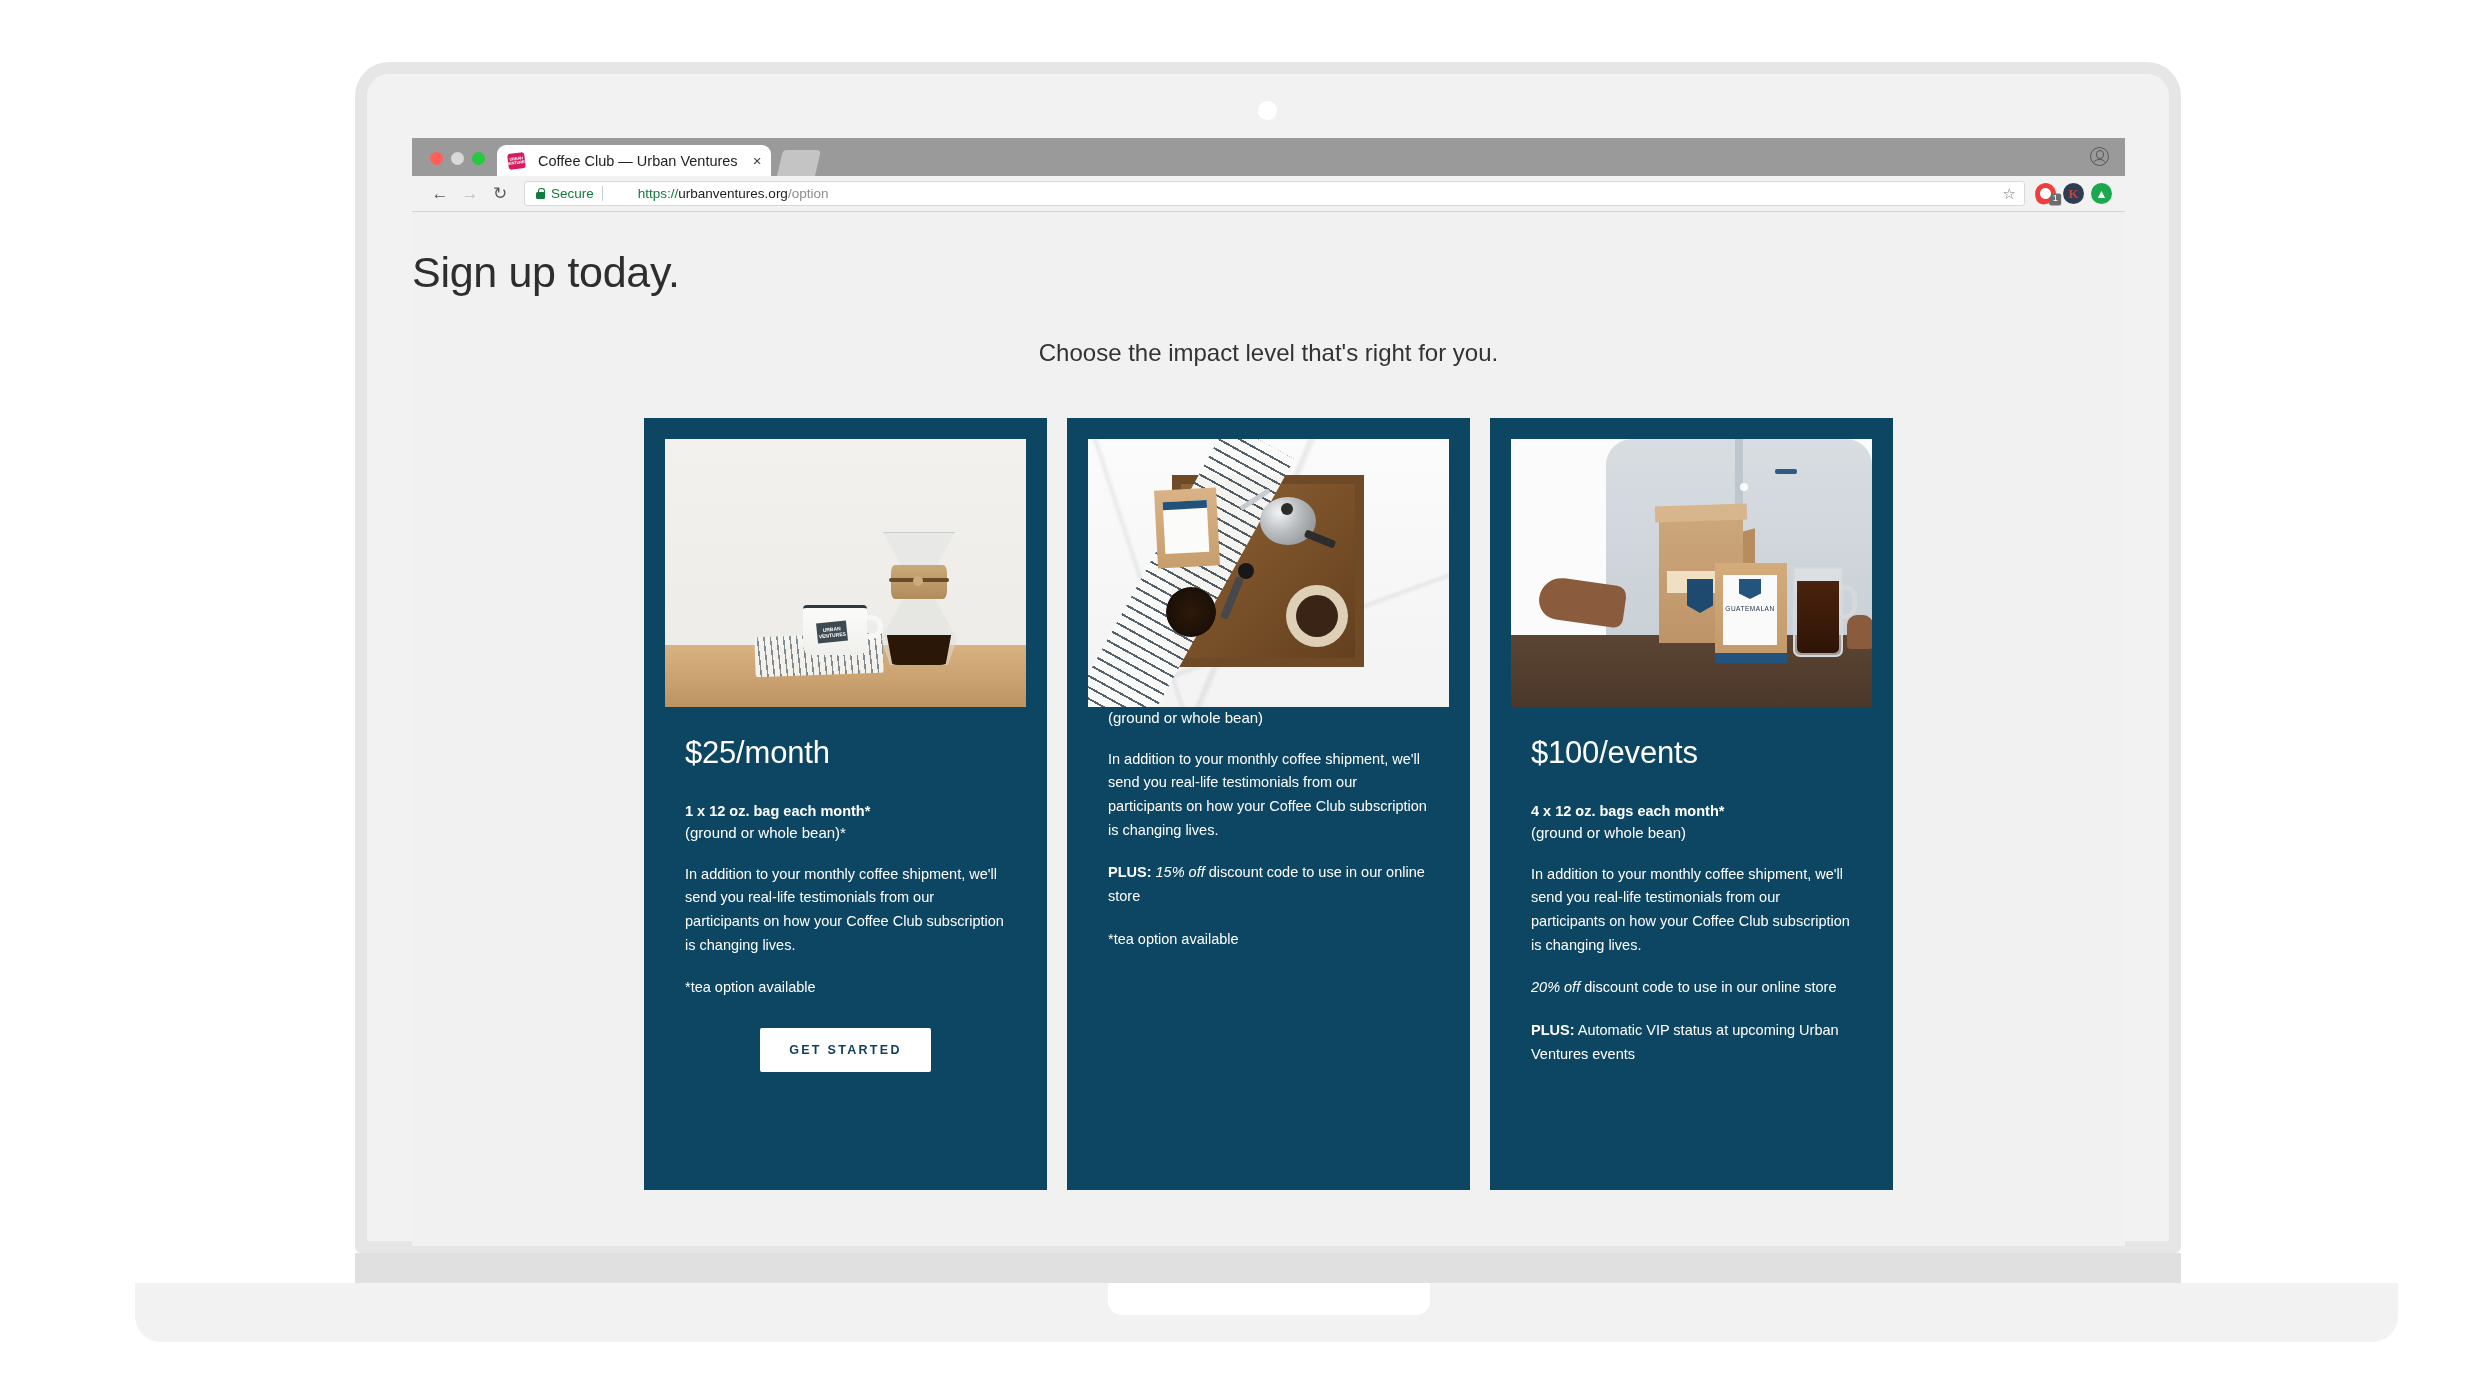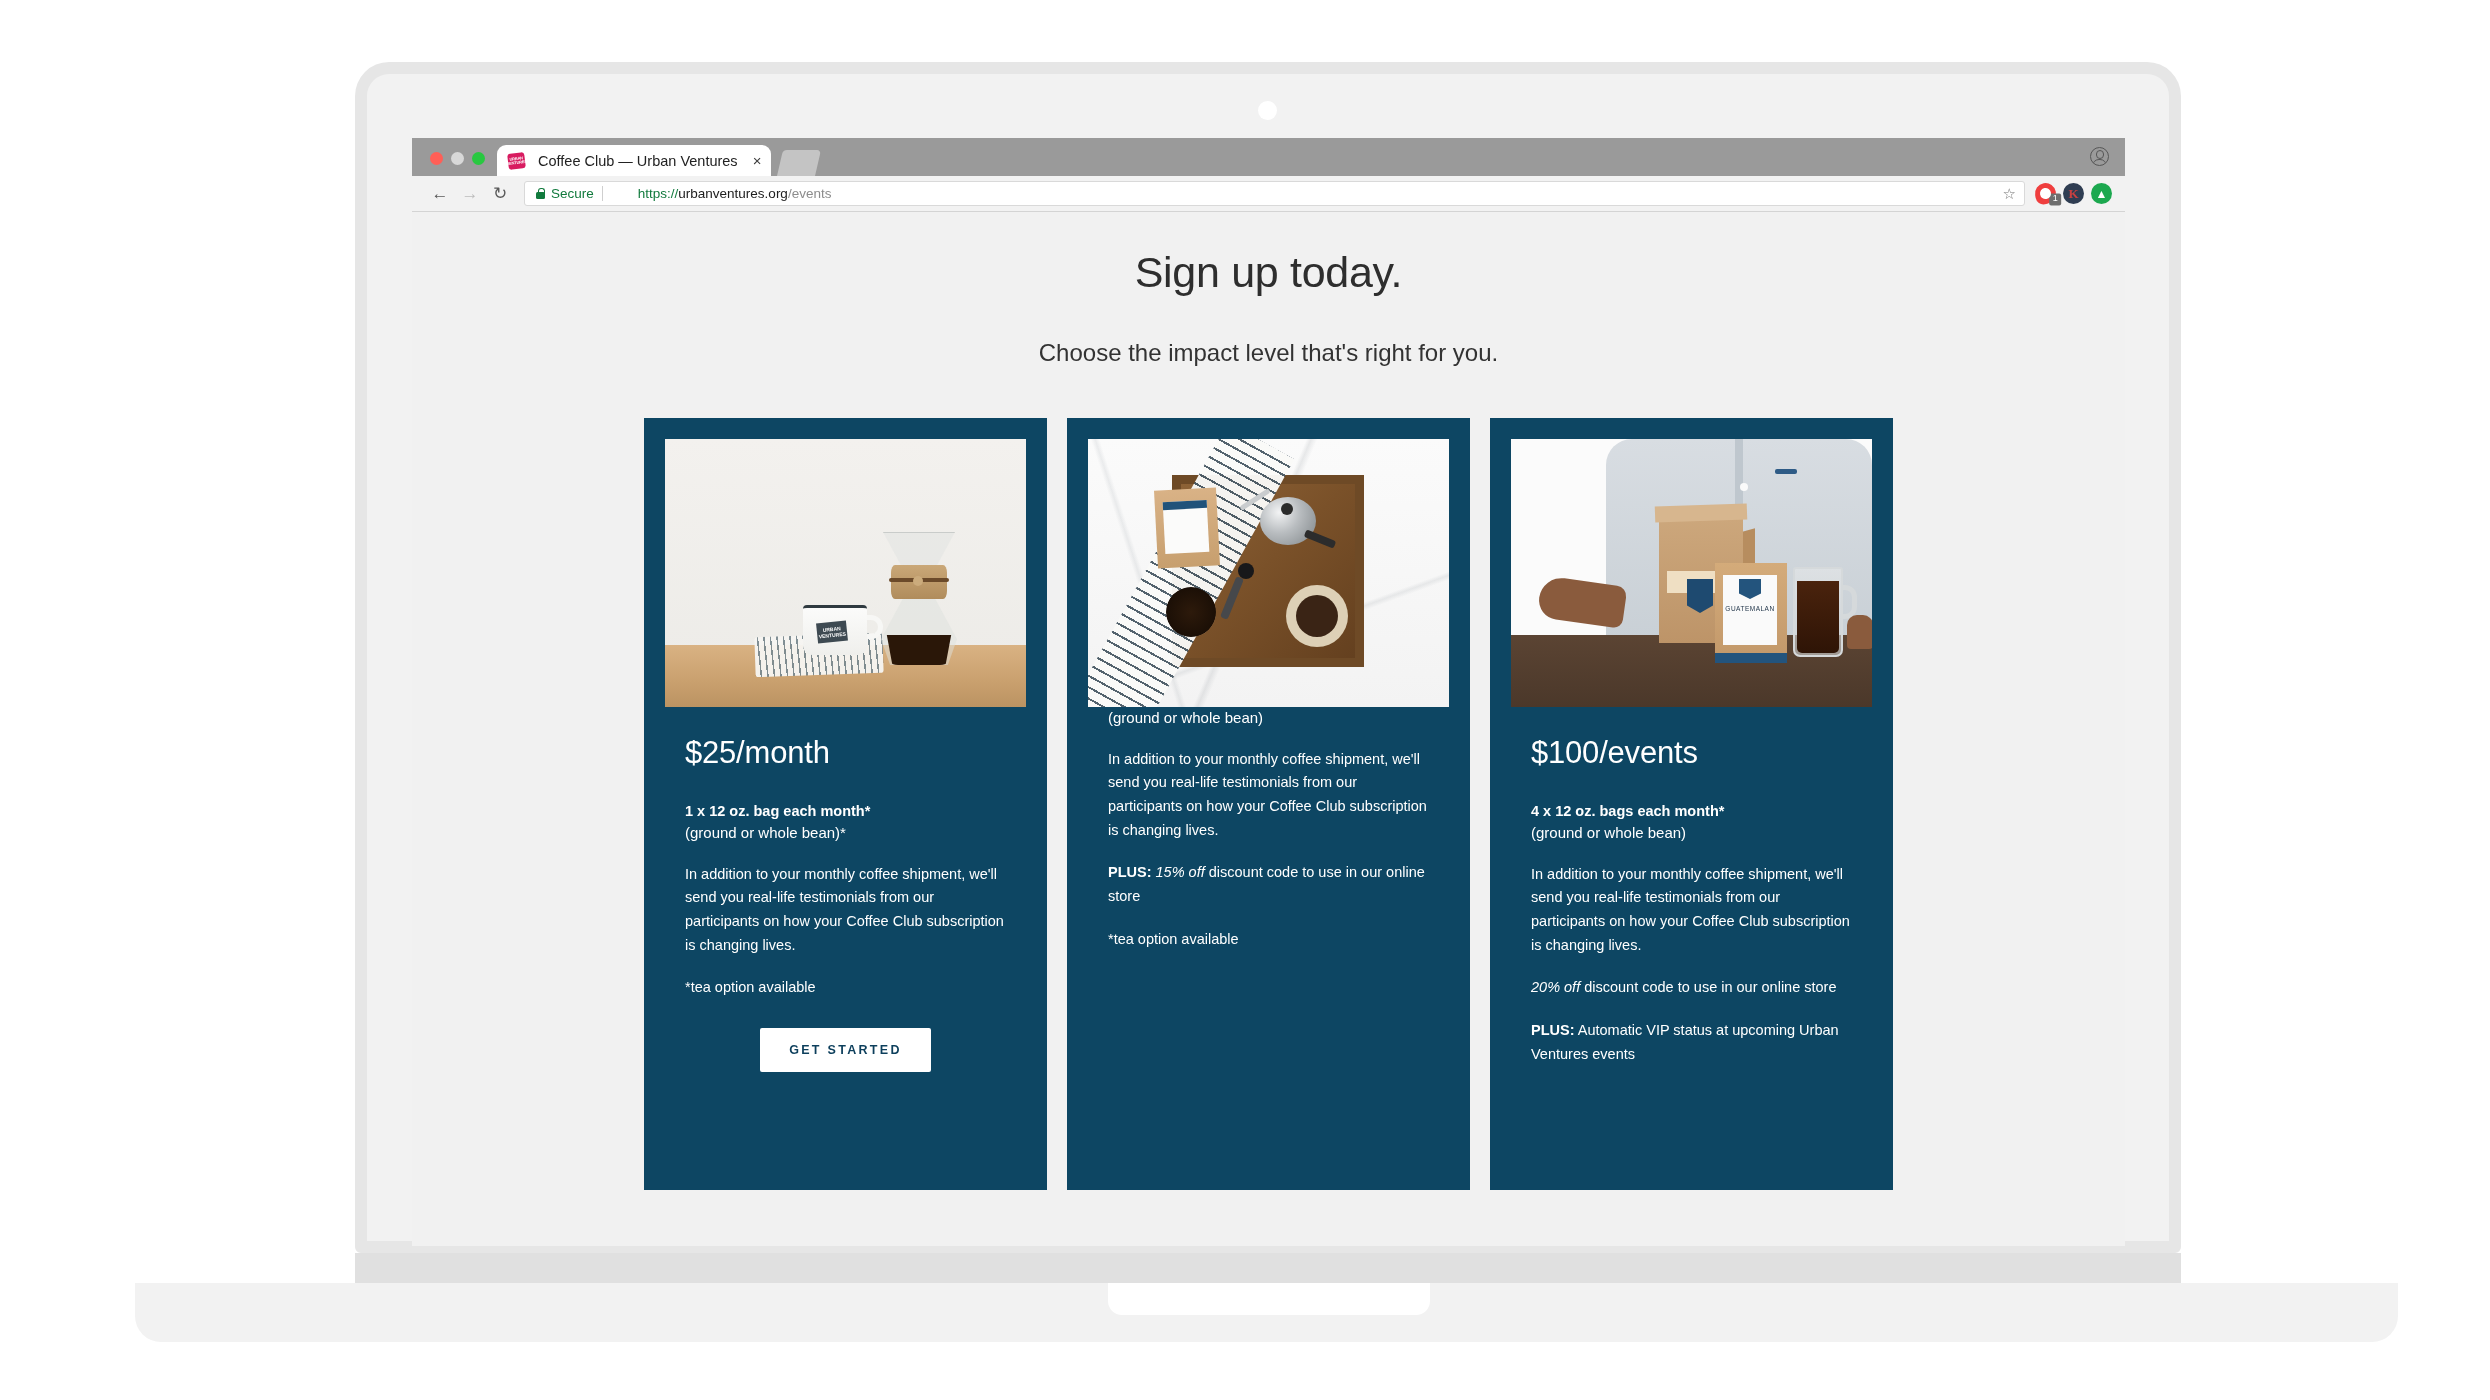--- a/index.html
+++ b/index.html
@@ -207,21 +207,20 @@
   }
 
   
   #page-viewport {
     height: 1034px;
     background: #f1f1f1;
     overflow: hidden;
     position: relative;
   }
   #page-title {
-    text-align: center;
     font-size: 43px;
     font-weight: 400;
     color: #2e2e2e;
     padding-top: 36px;
     letter-spacing: -0.3px;
   }
   #page-subtitle {
     text-align: center;
     font-size: 24px;
     font-weight: 400;
@@ -438,21 +437,21 @@
 
     <div id="toolbar">
       <div class="nav-btn">←</div>
       <div class="nav-btn disabled">→</div>
       <div class="nav-btn">↻</div>
 
       <div id="omnibox">
         <div id="lock-icon"></div>
         <span id="secure-label">Secure</span>
         <span id="url-divider"></span>
-        <span><span class="url-scheme">https://</span><span class="url-host">urbanventures.org</span><span class="url-path">/events</span></span>
+        <span><span class="url-scheme">https://</span><span class="url-host">urbanventures.org</span><span class="url-path">/option</span></span>
         <span id="bookmark-star">☆</span>
       </div>
 
       <div id="extensions">
         <div class="ext-icon" id="ext-pocket">
           <span id="ext-badge">1</span>
         </div>
         <div class="ext-icon" id="ext-k">K</div>
         <div class="ext-icon" id="ext-up">▲</div>
       </div>

